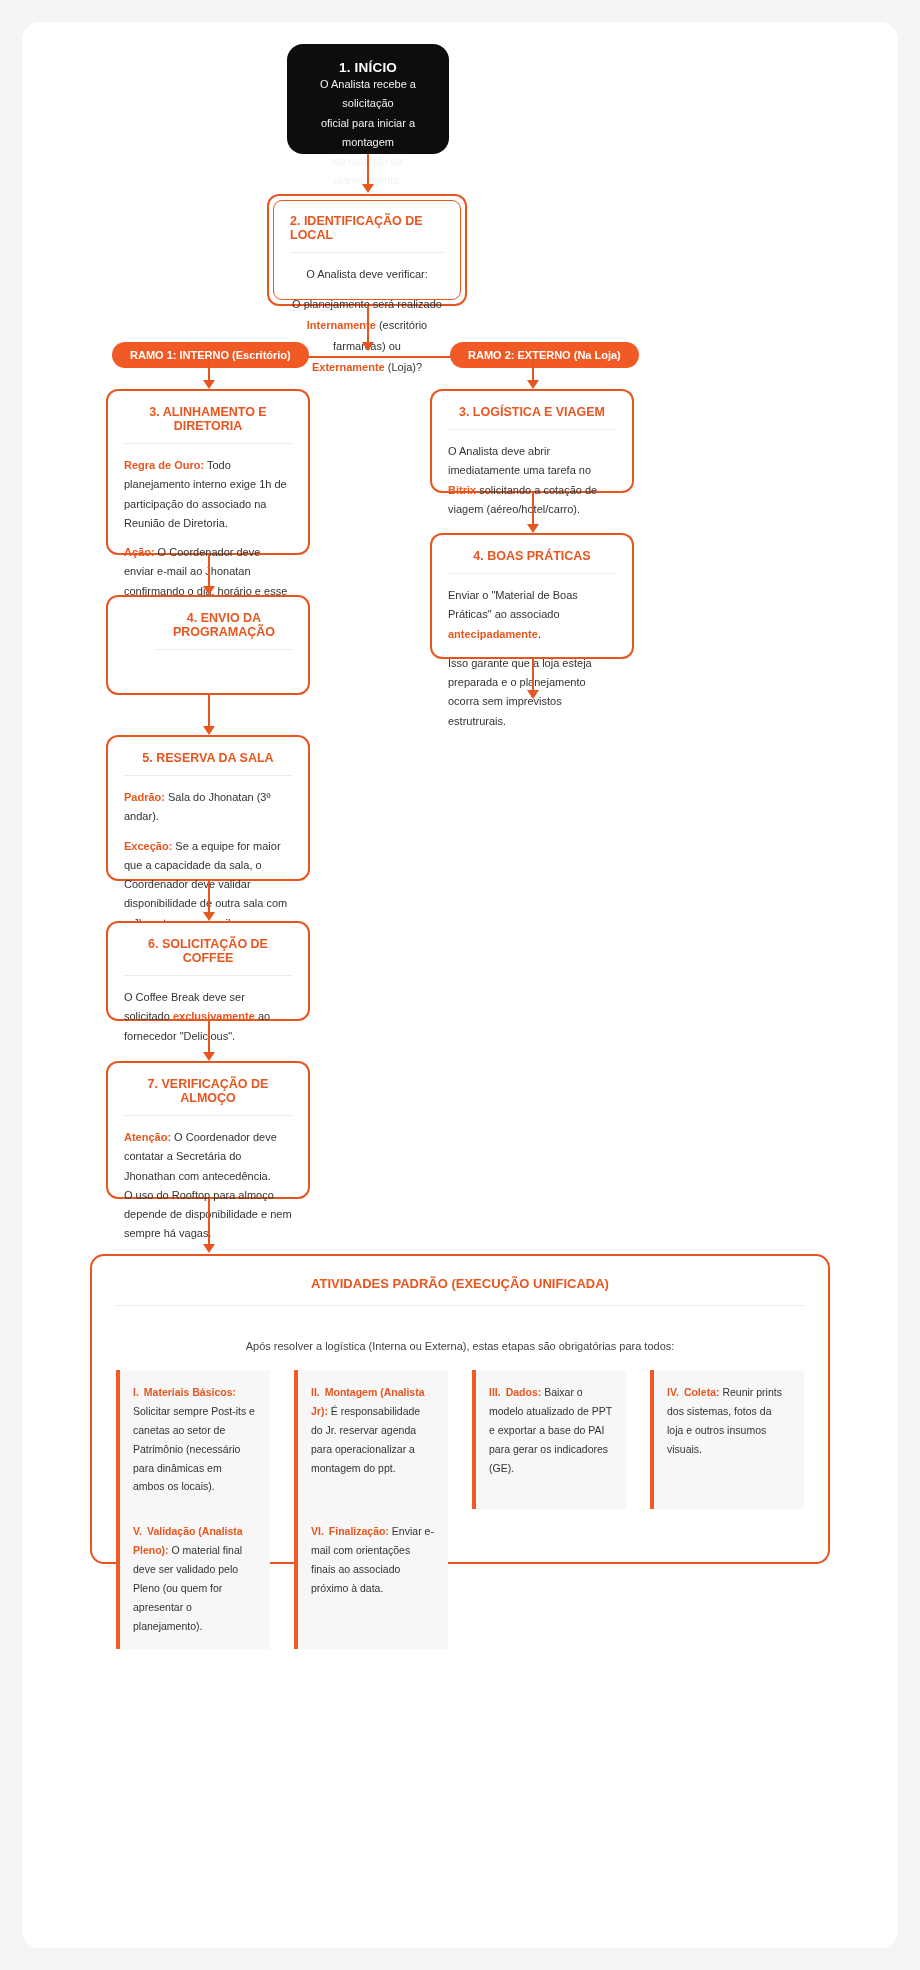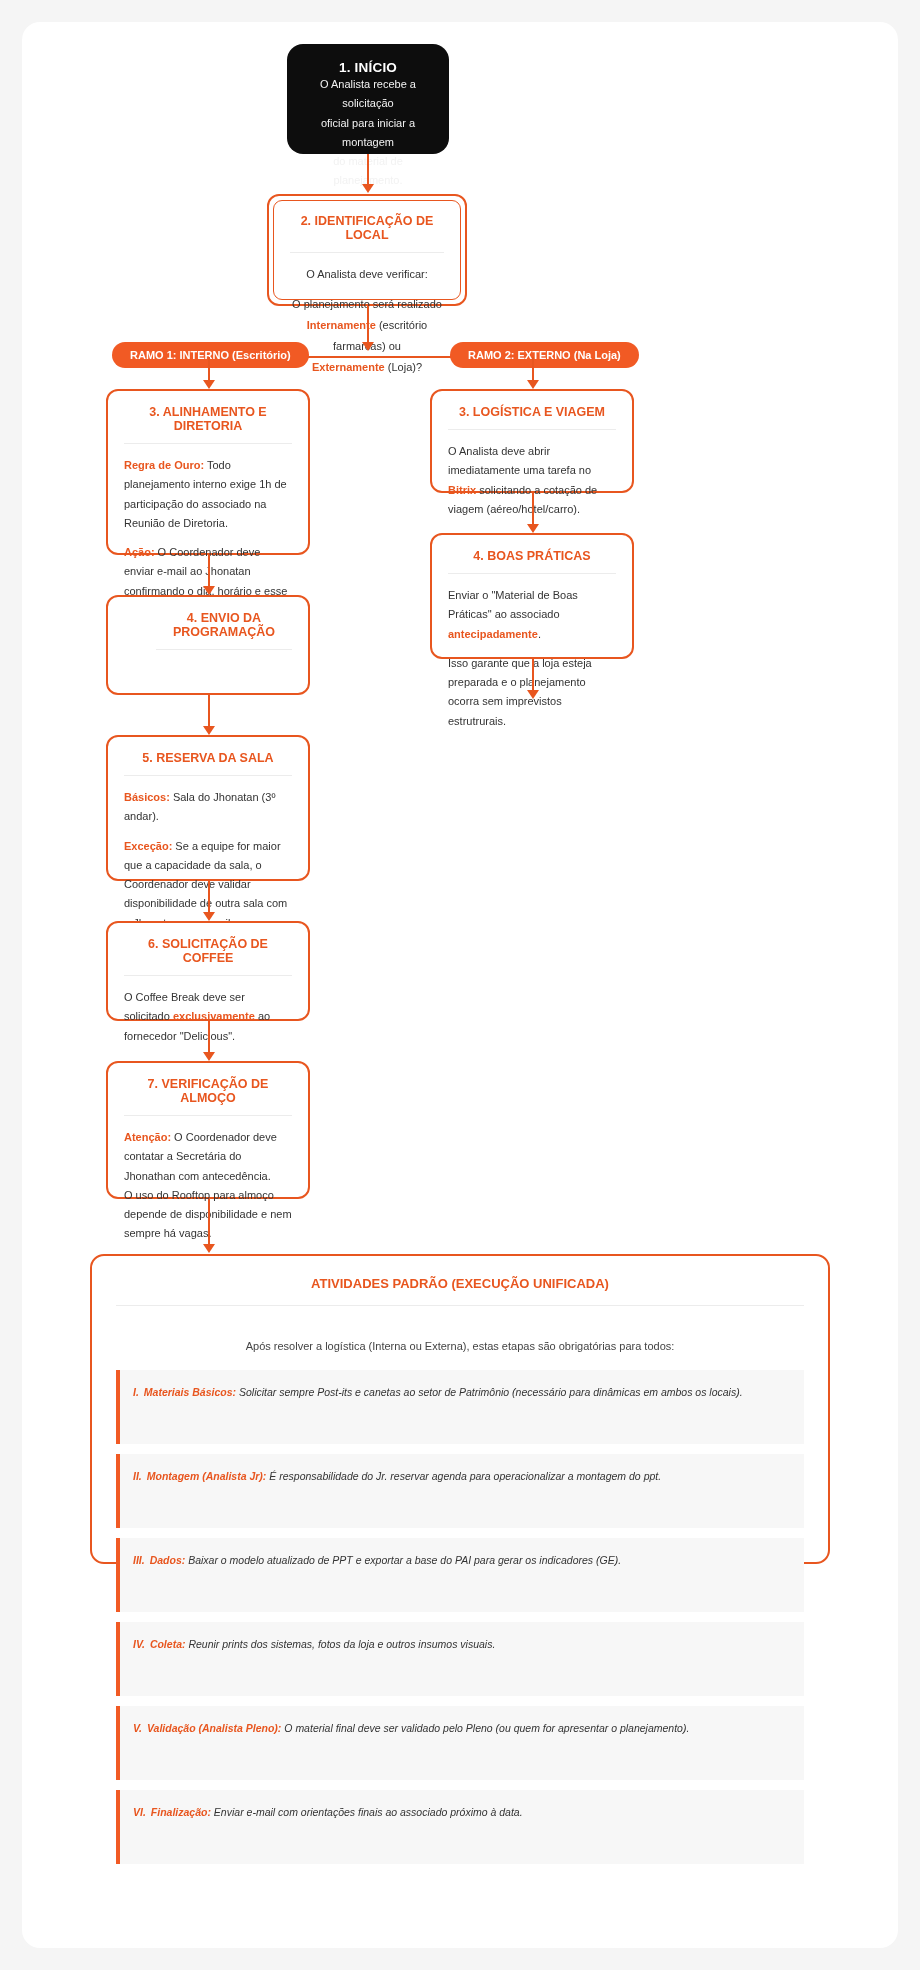--- a/index.html
+++ b/index.html
@@ -73,21 +73,20 @@
   .node-decision .inner {
     border: 1px solid #e8561f;
     border-radius: 9px;
     padding: 13px 16px 16px;
     height: 100%;
   }
   .node-decision .n-title {
     color: #e8561f;
     font-size: 12.5px;
     font-weight: bold;
-    text-align: center;
     padding-bottom: 10px;
     border-bottom: 1px solid #ececec;
     margin-bottom: 11px;
   }
   .node-decision .n-body {
     font-size: 11px;
     line-height: 1.9;
     color: #333333;
     text-align: center;
   }
@@ -151,23 +150,22 @@
     margin-bottom: 34px;
   }
   .panel .p-sub {
     font-size: 11px;
     color: #444444;
     text-align: center;
     margin-bottom: 18px;
   }
   .grid {
     display: grid;
-    grid-template-columns: 1fr;
-    gap: 10px 24px;
-    font-style: italic;
+    grid-template-columns: 1fr 1fr 1fr 1fr;
+    gap: 0 24px;
   }
   .gitem {
     background: #f7f7f7;
     border-left: 4px solid #f15a24;
     padding: 13px 14px 13px 13px;
     font-size: 10.5px;
     line-height: 1.8;
     color: #333333;
     min-height: 74px;
   }
@@ -241,21 +239,21 @@
     <div class="n-title">4. ENVIO DA PROGRAMAÇÃO</div>
   </div>
 
   <div class="vline" style="left:186px; top:673px; height:36px;"></div>
   <div class="arrowhead" style="left:181px; top:704px;"></div>
 
   <div class="node-card" style="left:84px; top:713px; width:204px; height:146px;">
     <div class="n-title">5. RESERVA DA SALA</div>
     <div class="n-body">
       <p>
-        <span class="kw">Básicos:</span><span> Sala do Jhonatan (3º andar).</span>
+        <span class="kw">Padrão:</span><span> Sala do Jhonatan (3º andar).</span>
       </p>
       <p>
         <span class="kw">Exceção:</span><span> Se a equipe for maior que a capacidade da sala, o Coordenador deve validar disponibilidade de outra sala com o Jhonatan por e-mail.</span>
       </p>
     </div>
   </div>
 
   <div class="vline" style="left:186px; top:859px; height:36px;"></div>
   <div class="arrowhead" style="left:181px; top:890px;"></div>
 

